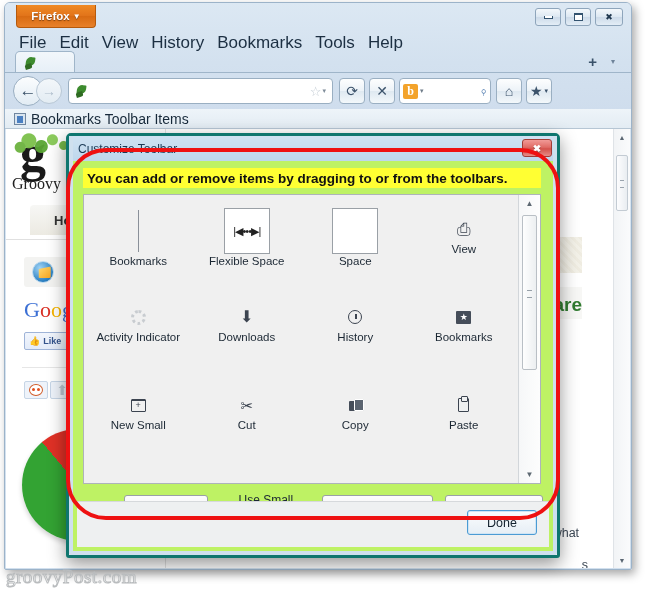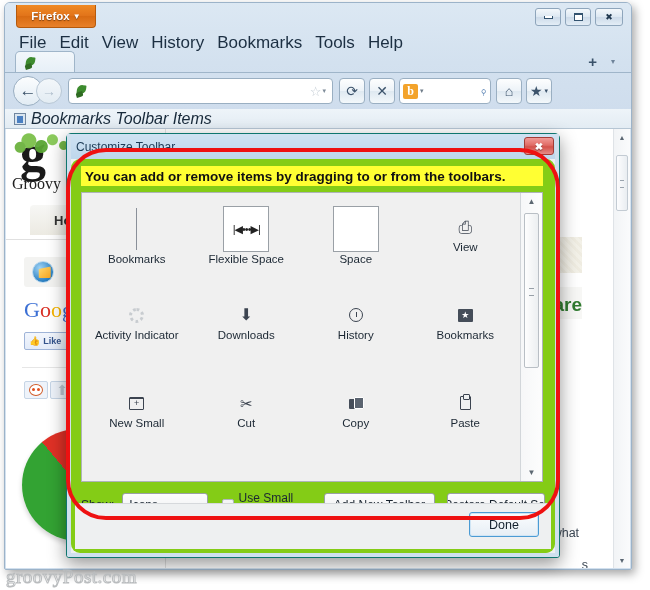--- a/index.html
+++ b/index.html
@@ -129,21 +129,21 @@
 
   
   #bmbar{
     position:absolute; left:0; right:0; top:106px; height:20px;
     background:linear-gradient(to bottom,#eef4f9,#e3ecf3);
     border-bottom:1px solid #b6c6d4;
     display:flex; align-items:center; padding-left:9px; gap:5px;
   }
   #bmbar .bmicon{ width:12px; height:12px; border:1px solid #6f86a0; background:#d9e5f0; position:relative;}
   #bmbar .bmicon:after{content:"";position:absolute;left:2px;top:2px;width:6px;height:7px;background:#4a7fc1;}
-  #bmbar .bmlabel{ font-size:16px; color:#17293a;font-style:italic; }
+  #bmbar .bmlabel{ font-size:14px; color:#17293a; }
 
   
   #page{
     position:absolute; left:1px; right:1px; top:126px; bottom:1px;
     background:#fff; overflow:hidden;
   }
   #page-scroll{
     position:absolute; right:0; top:0; bottom:0; width:17px;
     background:linear-gradient(to right,#f2f4f6,#fafbfc);
     border-left:1px solid #dfe3e7;
@@ -262,21 +262,21 @@
   }
   #bottomline{
     position:absolute; left:160px; right:24px; bottom:14px;
     font-size:12.5px; color:#3b4754; text-align:center;
   }
 
   
   #dialog{
     position:absolute; left:66px; top:133px; width:494px; height:425px;
     background:#eef0f1;
-    border:1px solid #0f766e;
+    border:3px solid #0f766e;
     border-radius:5px 5px 3px 3px;
     box-shadow:0 6px 18px rgba(0,0,0,.42);
   }
   #dlg-frame{
     position:absolute; left:0; top:0; right:0; bottom:0;
     border:4px solid #cfe0ee; border-top:none;
     border-radius:0 0 3px 3px;
     pointer-events:none;
   }
   #dlg-title{
@@ -289,22 +289,21 @@
   #dlg-close{
     position:absolute; right:5px; top:3px; width:30px; height:18px;
     background:linear-gradient(to bottom,#f19a96 0%,#e06c66 45%,#d3524b 55%,#e68b86 100%);
     border:1px solid #a23c36; border-radius:3px;
     display:flex; align-items:center; justify-content:center;
     color:#fff; font-size:10px; font-weight:bold;
     text-shadow:0 1px 1px rgba(0,0,0,.4);
   }
   #dlg-body{
     position:absolute; left:4px; right:4px; top:25px; bottom:4px;
-    background:#84cc16;
-    border-radius:9px;
+    background:#bef264;
   }
   #banner{
     position:absolute; left:10px; top:7px; right:12px; height:20px;
     background:#ffff33; font-weight:bold; font-size:13.5px; color:#111;
     display:flex; align-items:center; padding-left:4px;
   }
   #palette{
     position:absolute; left:10px; top:33px; right:12px; height:290px;
     background:#f0f0f0; border:1px solid #aeb4b9;
     overflow:hidden;

